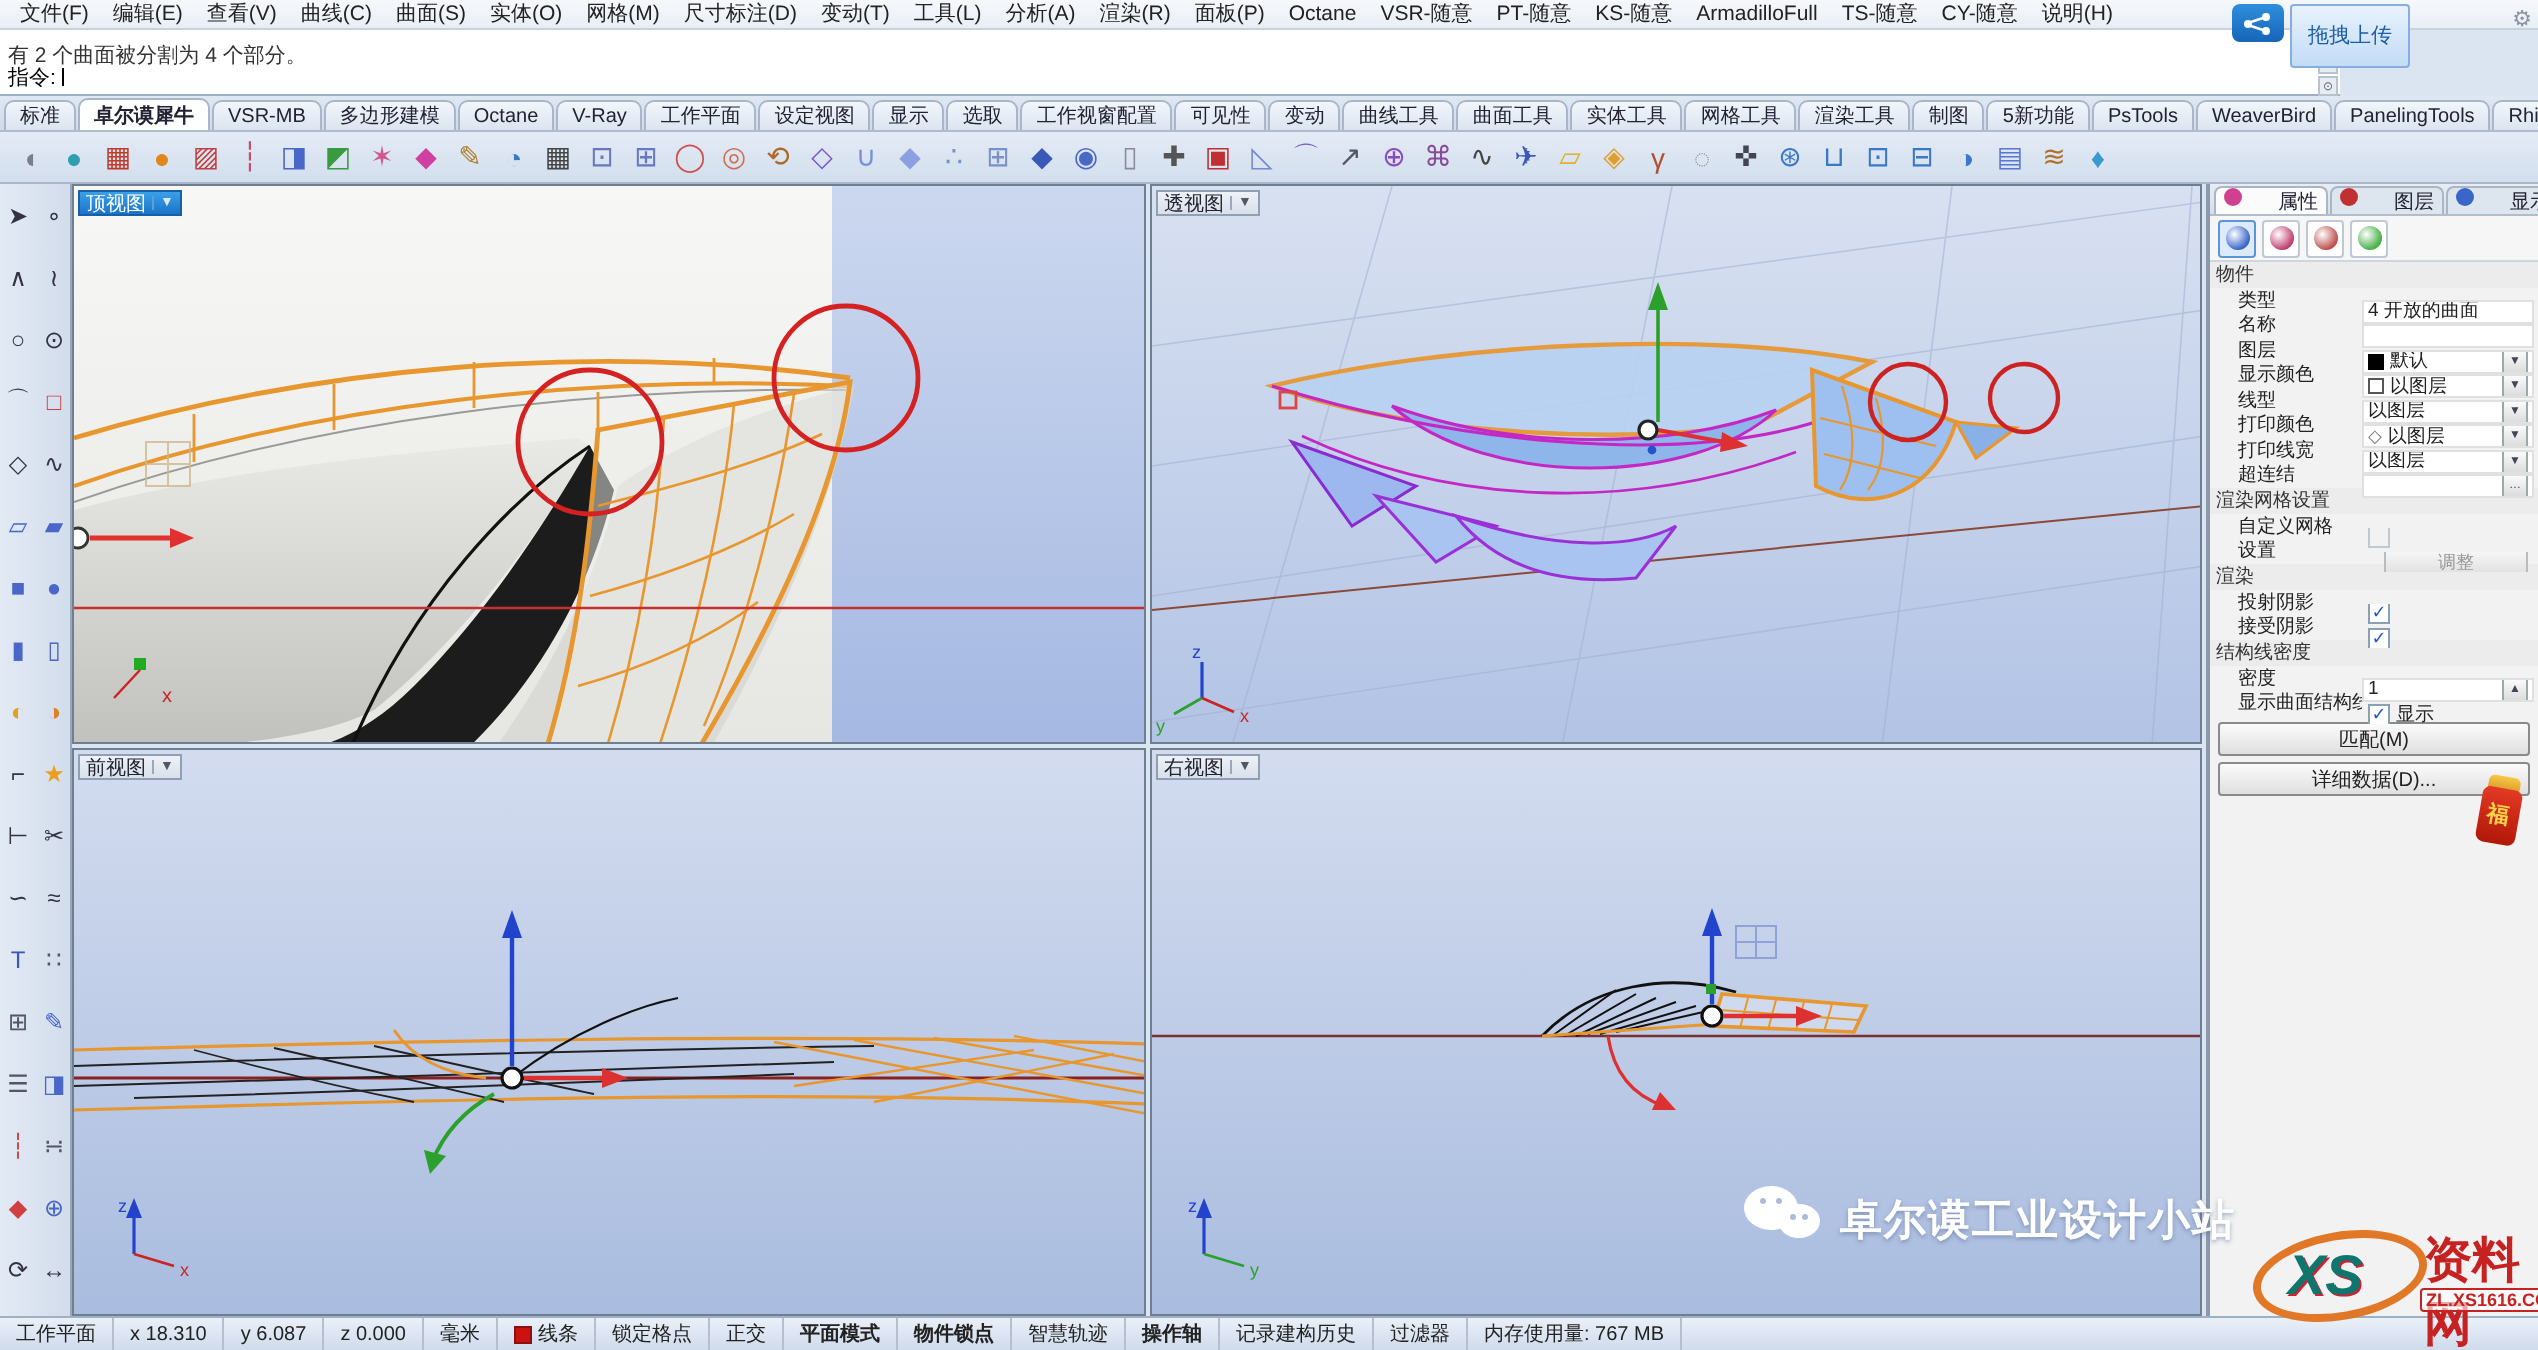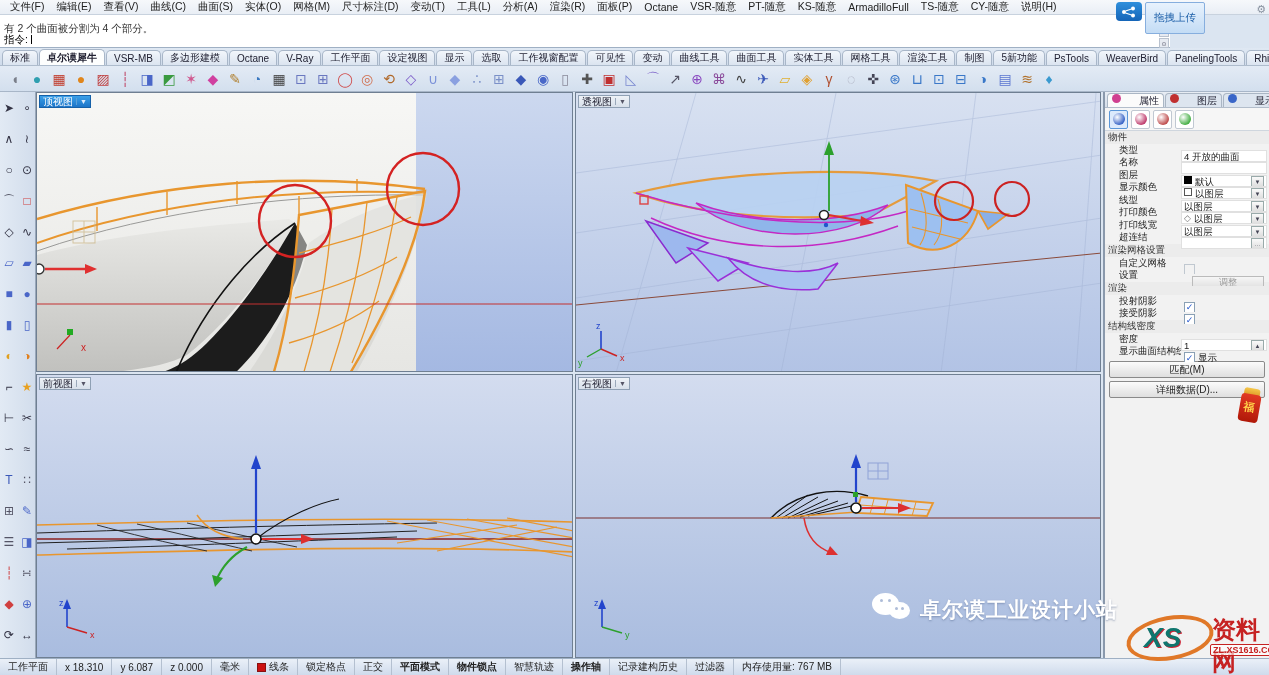--- a/index.html
+++ b/index.html
@@ -76,21 +76,21 @@
   .subtools { height:23px; background:#f6f6f6; border-bottom:1px solid #cfd6de;
     display:flex; align-items:center; gap:3px; padding-left:4px; }
   .stool { width:19px; height:19px; border:1px solid #c0c8d2; border-radius:2px;
     display:flex; align-items:center; justify-content:center; background:#fff; }
   .stool.sel { border-color:#5a96d8; background:#dceafc; }
   .stool .ball { width:12px; height:12px; border-radius:50%; }
   .prow { display:flex; align-items:center; height:12.5px; font-size:9.5px; color:#222; padding:0 2px; }
   .prow.header { background:#ececec; color:#333; padding-left:3px; height:13px; }
   .prow .plabel { width:74px; padding-left:12px; white-space:nowrap; overflow:hidden; }
   .prow.header .plabel { padding-left:0; width:auto; }
-  .prow .pval { flex:1; display:flex; gap:3px; background:#fff;
+  .prow .pval { flex:1; display:flex; align-items:center; gap:3px; background:#fff;
     border:1px solid #e0e0e0; height:12px; padding:0 2px; white-space:nowrap; overflow:hidden;margin-top:11px; }
   .prow .pval.noedit { background:transparent; border-color:transparent; }
   .sw { width:8px; height:8px; display:inline-block; }
   .sw.fill { background:#000; }
   .sw.outline { background:#fff; border:1px solid #555; }
   .sw.diamond { width:auto; height:auto; color:#777; font-size:9px; }
   .ddbtn { width:13px; height:12px; margin-left:auto; background:linear-gradient(#fafafa,#dcdcdc);
     border:1px solid #9aa; font-size:6px; color:#445; display:flex; align-items:center; justify-content:center; }
   .cb { width:11px; height:11px; border:1px solid #8aa0b4; background:#fff; display:flex;
     align-items:center; justify-content:center; font-size:9px; color:#2255cc; }

